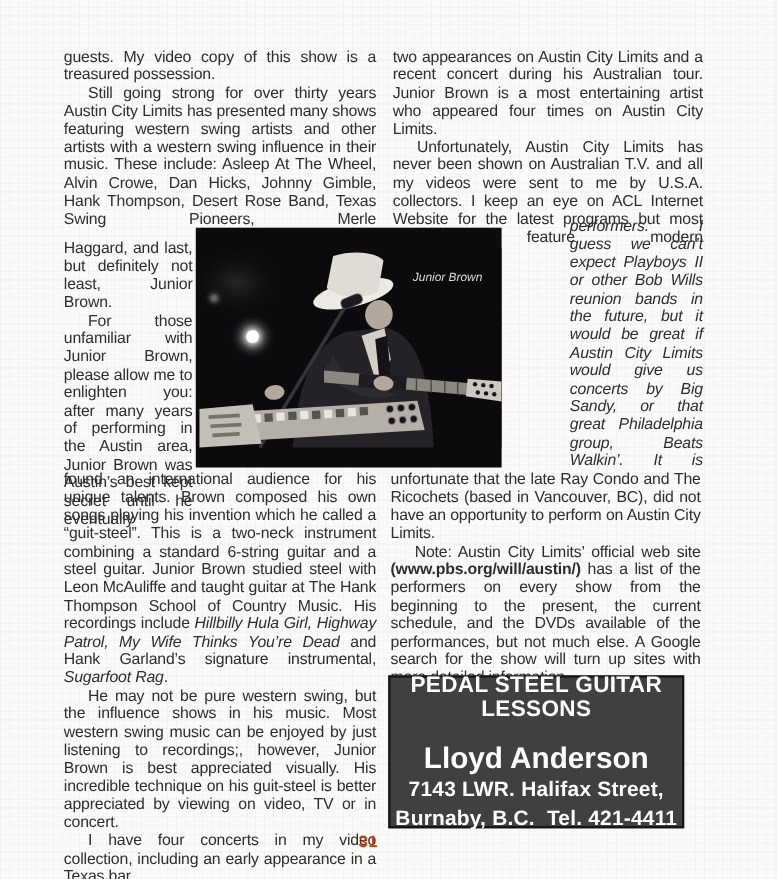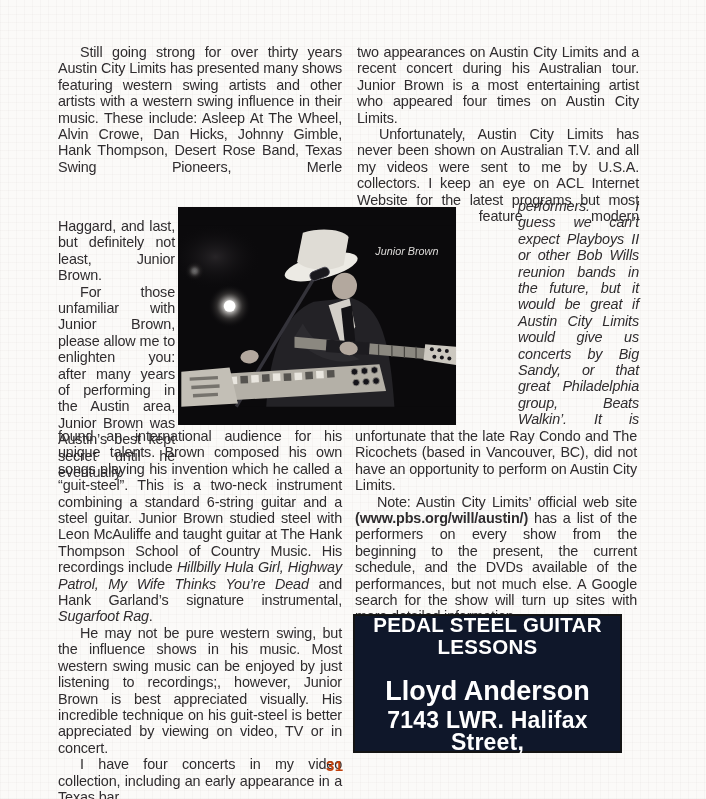--- a/index.html
+++ b/index.html
@@ -42,42 +42,43 @@
 
   #photo{
     position:absolute;left:178px;top:207px;width:278px;height:218px;
     background:#0b0a0c;
   }
   #photo svg{display:block;width:100%;height:100%;}
 
   #ad-box{
     position:absolute;left:353px;top:614px;width:269px;height:139px;
     box-sizing:border-box;
-    background:#0f172a;
+    background:#404040;
     border:2.5px solid #141414;
     display:flex;flex-direction:column;align-items:center;justify-content:center;
     color:#ffffff;font-weight:bold;text-align:center;
   }
   .ad-line{white-space:pre-wrap;}
   .ad-h{font-size:20.5px;line-height:22px;letter-spacing:.3px;}
   .ad-name{font-size:27px;line-height:30px;margin-top:18px;}
-  .ad-addr{font-size:23px;line-height:21.5px;margin-top:4px;letter-spacing:.2px;}
+  .ad-addr{font-size:19px;line-height:21.5px;margin-top:4px;letter-spacing:.2px;}
   .ad-addr:first-of-type{margin-top:6px;}
 
   #page-number{
     position:absolute;left:326px;top:757px;
     font-size:15px;font-weight:600;color:#c2410c;letter-spacing:.5px;
   }
 </style>
 </head>
 <body>
 
 <div class="page">
 
   <div class="region" id="left-top">
+    <p><span>guests. My video copy of this show is a treasured possession.</span></p>
     <p class="indent cont"><span>Still going strong for over thirty years Austin City Limits has presented many shows featuring western swing artists and other artists with a western swing influence in their music. These include: Asleep At The Wheel, Alvin Crowe, Dan Hicks, Johnny Gimble, Hank Thompson, Desert Rose Band, Texas Swing Pioneers, Merle</span></p>
   </div>
 
   <div class="region" id="left-narrow">
     <p><span>Haggard, and last, but definitely not least, Junior Brown.</span></p>
     <p class="indent cont"><span>For those unfamiliar with Junior Brown, please allow me to enlighten you: after many years of performing in the Austin area, Junior Brown was Austin’s best kept secret until he eventually</span></p>
   </div>
 
   <div class="region" id="left-bottom">
     <p><span>found an international audience for his unique talents. Brown composed his own songs playing his invention which he called a “guit-steel”. This is a two-neck instrument combining a standard 6-string guitar and a steel guitar. Junior Brown studied steel with Leon McAuliffe and taught guitar at The Hank Thompson School of Country Music. His recordings include </span><span class="it">Hillbilly Hula Girl, Highway Patrol, My Wife Thinks You’re Dead</span><span> and Hank Garland’s signature instrumental, </span><span class="it">Sugarfoot Rag</span><span>.</span></p>
@@ -190,17 +191,18 @@
 
       <text x="275" y="36" text-anchor="middle" font-size="13" font-style="italic" font-family="Liberation Sans, sans-serif" fill="#dedcda">Junior Brown</text>
     </svg>
   </div>
 
   <div id="ad-box">
     <div class="ad-line ad-h">PEDAL STEEL GUITAR</div>
     <div class="ad-line ad-h">LESSONS</div>
     <div class="ad-line ad-name">Lloyd Anderson</div>
     <div class="ad-line ad-addr">7143 LWR. Halifax Street,</div>
+    <div class="ad-line ad-addr">Burnaby, B.C.  Tel. 421-4411</div>
   </div>
 
   <div id="page-number">31</div>
 
 </div>
 
 </body></html>

